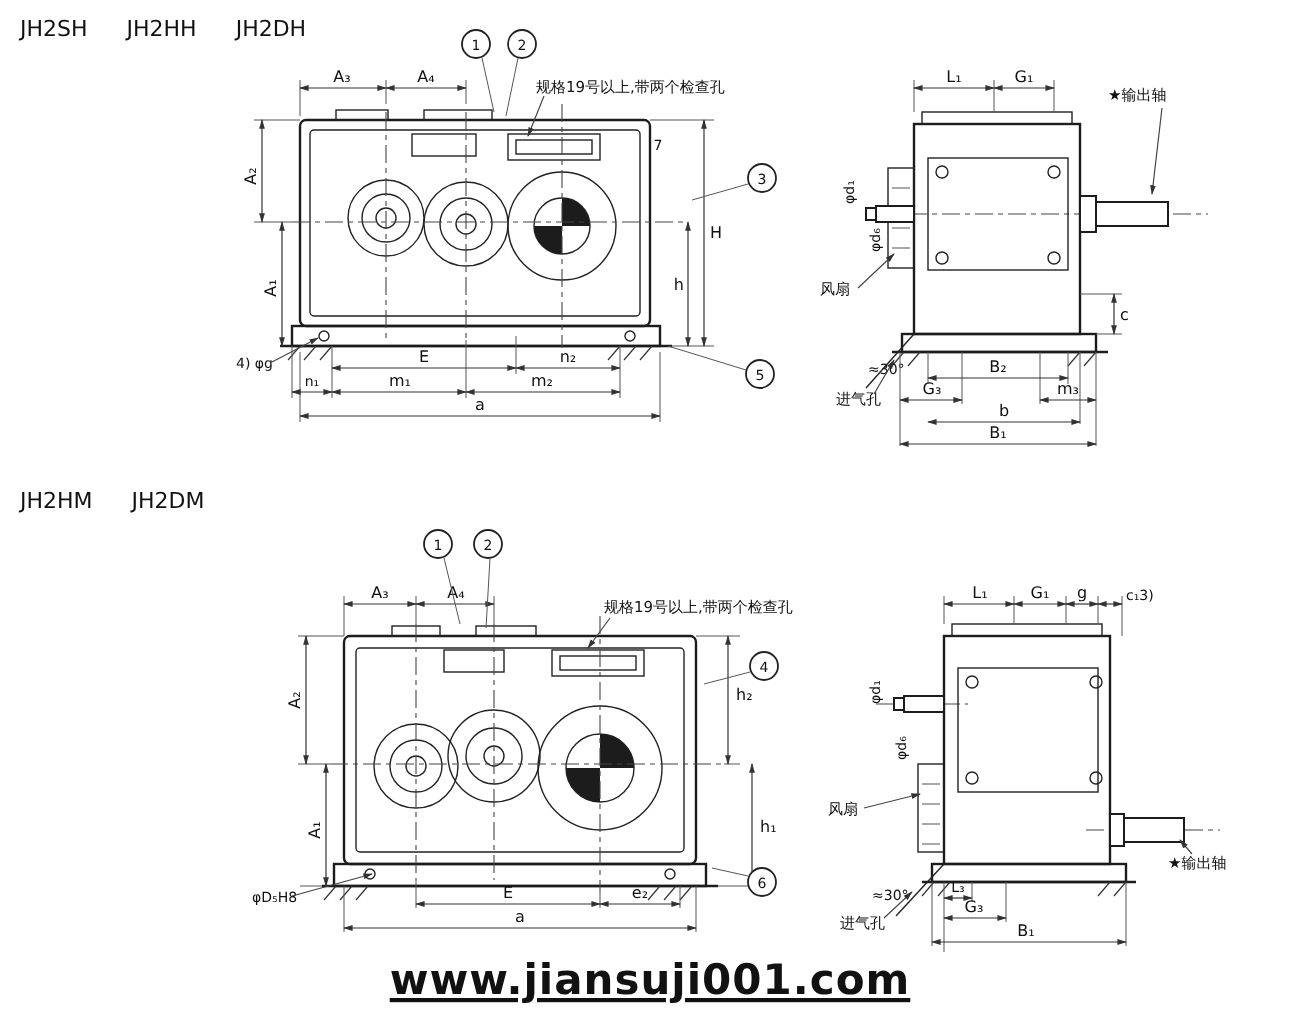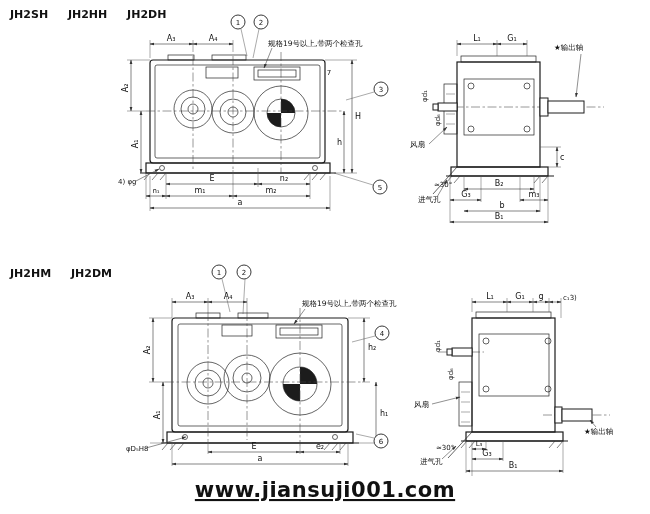--- a/index.html
+++ b/index.html
@@ -1,18 +1,18 @@
 <!DOCTYPE html>
 <html><head>
 <meta charset="utf-8">
 <style>
   html,body{margin:0;padding:0;background:#fff;}
   .canvas{position:relative;width:650px;height:514px;background:#fff;overflow:hidden;
           font-family:"DejaVu Sans",sans-serif;}
-  .title{position:absolute;font-weight:bold;font-size:11px;color:#111;word-spacing:16px;white-space:pre;}
+  .title{position:absolute;font-weight:normal;font-size:11px;color:#111;word-spacing:16px;white-space:pre;}
   svg{position:absolute;left:0;top:0;}
   svg text{font-family:"DejaVu Sans",sans-serif;fill:#111;}
   .t{font-size:8px;}
   .t7{font-size:7px;}
   .cjk{font-size:7.5px;}
   .wm{font-size:21px;font-weight:bold;letter-spacing:.5px;text-decoration:underline;}
   .b{fill:none;stroke:#1c1c1c;stroke-width:1.2;}
   .b2{fill:none;stroke:#222;stroke-width:0.7;}
   .bf{fill:#fff;stroke:#1c1c1c;stroke-width:1;}
   .cl{stroke:#444;stroke-width:0.55;stroke-dasharray:9 2.5 2.5 2.5;fill:none;}
@@ -22,21 +22,21 @@
   .h{stroke:#333;stroke-width:0.6;}
   .bal{fill:#fff;stroke:#222;stroke-width:0.9;}
   .q{fill:#1c1c1c;stroke:none;}
 </style>
 </head>
 <body>
 
 <div class="canvas">
 
   <div class="title" style="left:10px;top:8px">JH2SH JH2HH JH2DH</div>
-  <div class="title" style="left:10px;top:267px">JH2HM JH2DM</div>
+  <div class="title" style="left:10px;top:244px">JH2HM JH2DM</div>
 
   <svg width="650" height="514" viewBox="0 0 650 514">
     <defs>
       <marker id="arr" viewBox="0 0 10 10" refX="9" refY="5" markerWidth="8" markerHeight="8" orient="auto-start-reverse">
         <path d="M0,2 L10,5 L0,8 Z" fill="#333"></path>
       </marker>
     </defs>
 
     <g>
       <rect class="b" x="146" y="163" width="184" height="10"></rect>

